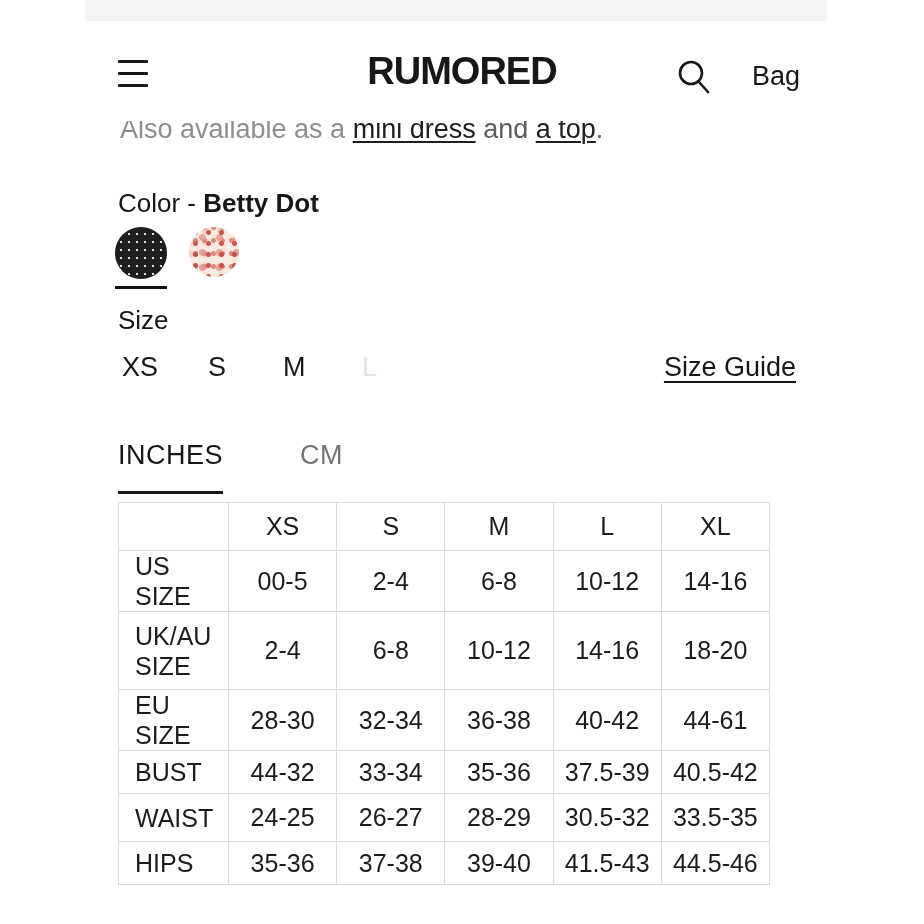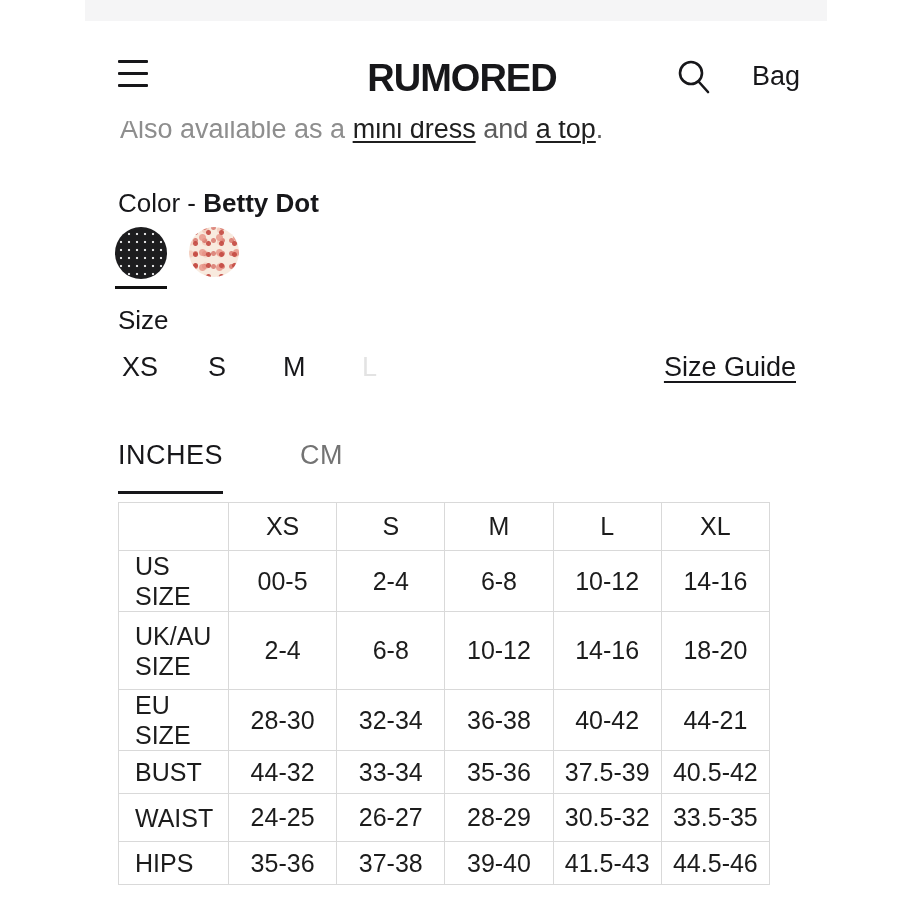--- a/index.html
+++ b/index.html
@@ -6,21 +6,21 @@
   .page{
     position:relative;width:924px;height:924px;background:#ffffff;overflow:hidden;
     font-family:"Liberation Sans",sans-serif;color:#1c1c1c;
   }
   
   .top-strip{position:absolute;left:85px;top:0;width:742px;height:21px;background:#f5f5f6;}
 
   
   .menu-btn{position:absolute;left:118px;top:60px;width:32px;height:30px;cursor:pointer;}
   .menu-btn span{display:block;width:30px;height:3px;background:#17171a;margin:0 0 9px 0;border-radius:1px;}
-  .logo{position:absolute;left:0;top:57px;width:100%;text-align:center;
+  .logo{position:absolute;left:0;top:50px;width:100%;text-align:center;
     font-size:38px;font-weight:800;letter-spacing:-1px;color:#17171a;}
   .search-btn{position:absolute;left:674px;top:57px;width:40px;height:40px;cursor:pointer;}
   .bag-btn{position:absolute;left:752px;top:61px;font-size:27px;color:#17171a;cursor:pointer;}
 
   
   .avail-clip{position:absolute;left:120px;top:121px;width:688px;height:28px;overflow:hidden;}
   .avail-line{display:block;margin-top:-10px;font-size:27px;line-height:36px;color:#8e8e8e;white-space:nowrap;}
   .avail-line a{color:#1f1f1f;text-decoration:underline;text-underline-offset:3px;text-decoration-thickness:2px;cursor:pointer;}
   .avail-line .plain{color:#8e8e8e;}
   .avail-line .darker{color:#5d5d5d;}
@@ -166,21 +166,21 @@
       <td>10-12</td>
       <td>14-16</td>
       <td>18-20</td>
     </tr>
     <tr>
       <td>EU SIZE</td>
       <td>28-30</td>
       <td>32-34</td>
       <td>36-38</td>
       <td>40-42</td>
-      <td>44-21</td>
+      <td>44-61</td>
     </tr>
     <tr class="h49">
       <td>BUST</td>
       <td>44-32</td>
       <td>33-34</td>
       <td>35-36</td>
       <td>37.5-39</td>
       <td>40.5-42</td>
     </tr>
     <tr>

